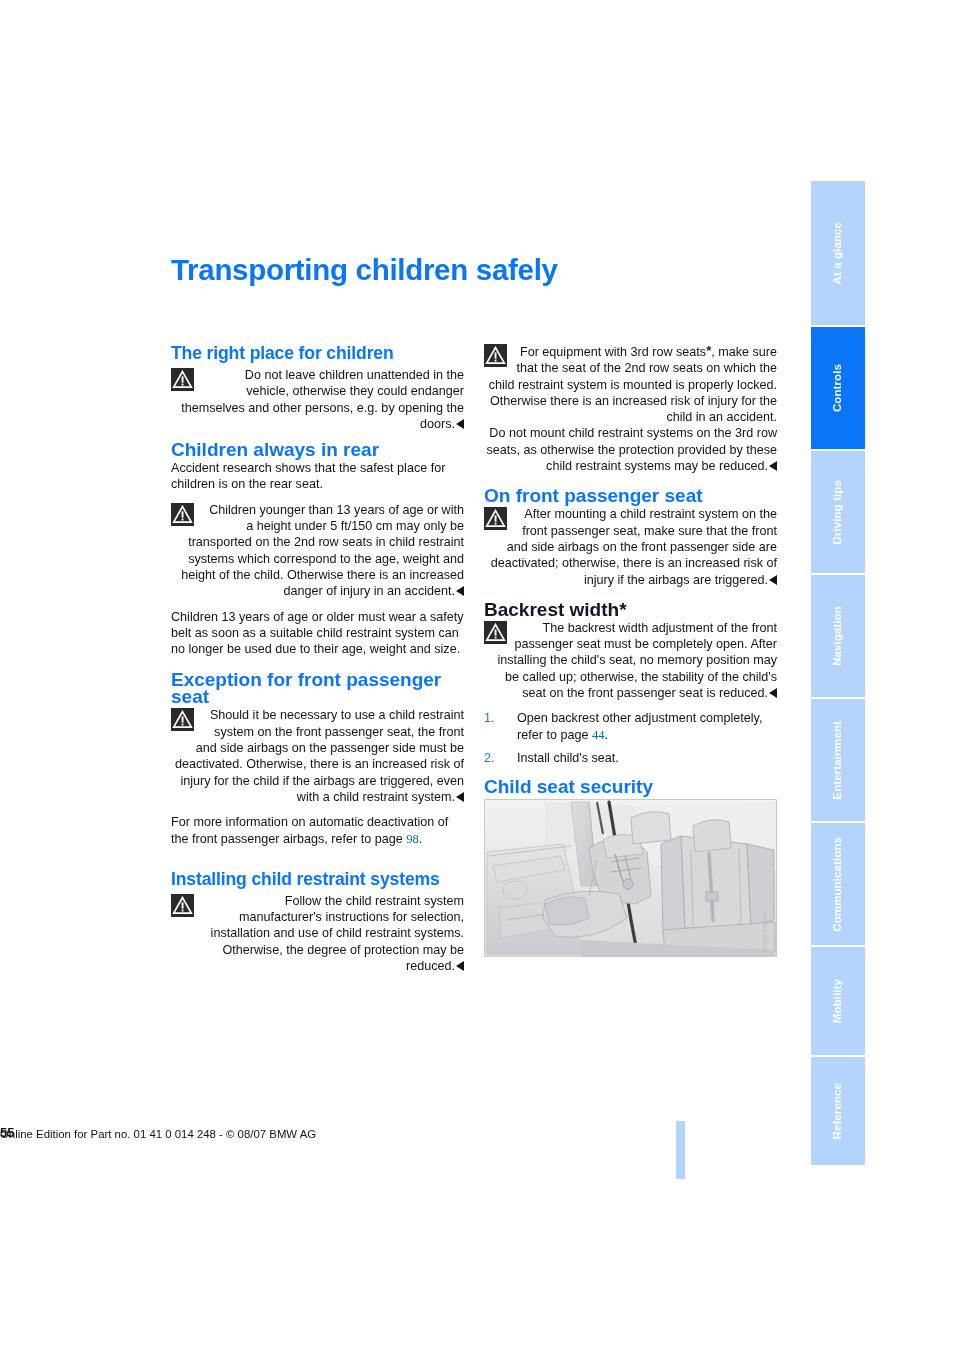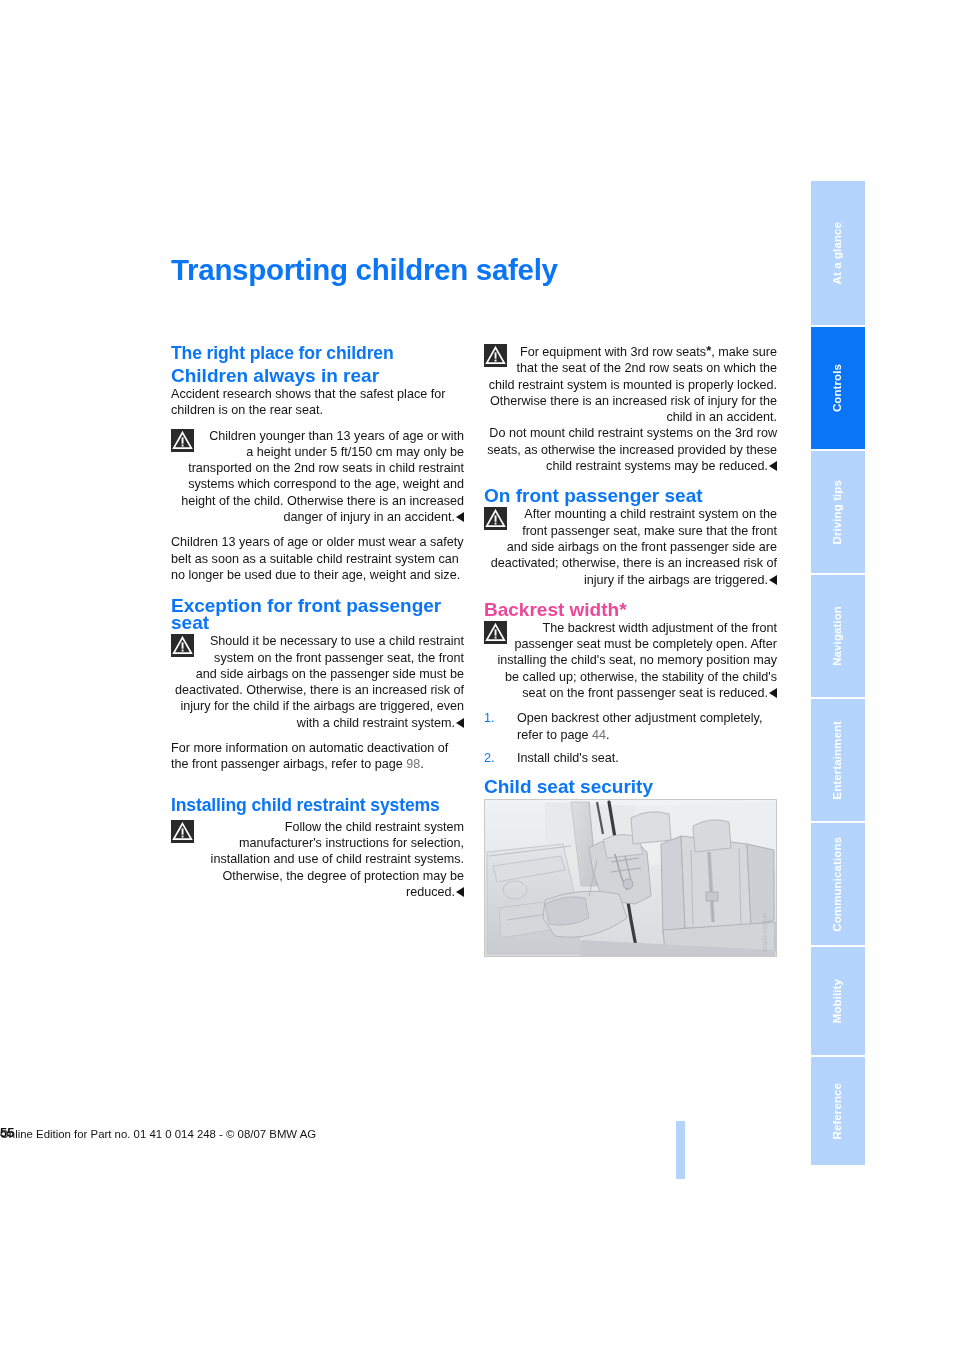--- a/index.html
+++ b/index.html
@@ -97,21 +97,21 @@
     line-height: 21px;
     letter-spacing: -0.15px;
   }
   h3.sub {
     font-size: 19px;
     font-weight: bold;
     color: #0a76f7;
     margin: 0 0 2px 0;
     line-height: 17px;
   }
-  h3.sub.light { color: #ec4899; }
+  h3.sub.light { color: #0f172a; }
 
   p {
     margin: 0 0 9px 0;
   }
 
   
   .warn { margin: 0 0 9px 0; position: relative; text-align: right; }
   .warn .tri {
     float: left;
     width: 23px;
@@ -125,21 +125,21 @@
 
   .endmark {
     display: inline-block;
     width: 0; height: 0;
     border-top: 5px solid transparent;
     border-bottom: 5px solid transparent;
     border-right: 8px solid #141414;
     vertical-align: -1px;
     margin-left: 1px;
   }
-  .xref { color: #737373; }
+  .xref { color: #0369a1; font-family: Liberation Serif, serif; }
   .star { font-weight: bold; font-size: 13px; vertical-align: 1px;}
 
   ol.steps {
     margin: 4px 0 10px 0;
     padding: 0;
     list-style: none;
   }
   ol.steps li {
     position: relative;
     padding-left: 33px;
@@ -237,20 +237,30 @@
   </div>
 
   <div class="content">
 
     <h1 class="page-title">Transporting children safely</h1>
 
     <div class="col col-left">
 
       <h2 class="sec">The right place for children</h2>
 
+      <div class="warn">
+        <span class="tri">
+          <svg width="23" height="23" viewBox="0 0 23 23" aria-hidden="true">
+            <polygon points="11.5,3.6 20.3,19.2 2.7,19.2" fill="none" stroke="#ffffff" stroke-width="1.7"></polygon>
+            <rect x="10.6" y="8.4" width="1.9" height="6.3" fill="#ffffff"></rect>
+            <rect x="10.6" y="15.6" width="1.9" height="1.9" fill="#ffffff"></rect>
+          </svg>
+        </span>
+        <span>Do not leave children unattended in the vehicle, otherwise they could endanger themselves and other persons, e.g. by opening the doors.</span><span class="endmark"></span>
+      </div>
 
       <h3 class="sub">Children always in rear</h3>
 
       <p>Accident research shows that the safest place for children is on the rear seat.</p>
 
       <div class="warn">
         <span class="tri">
           <svg width="23" height="23" viewBox="0 0 23 23" aria-hidden="true">
             <polygon points="11.5,3.6 20.3,19.2 2.7,19.2" fill="none" stroke="#ffffff" stroke-width="1.7"></polygon>
             <rect x="10.6" y="8.4" width="1.9" height="6.3" fill="#ffffff"></rect>
@@ -297,21 +307,21 @@
       <div class="warn">
         <span class="tri">
           <svg width="23" height="23" viewBox="0 0 23 23" aria-hidden="true">
             <polygon points="11.5,3.6 20.3,19.2 2.7,19.2" fill="none" stroke="#ffffff" stroke-width="1.7"></polygon>
             <rect x="10.6" y="8.4" width="1.9" height="6.3" fill="#ffffff"></rect>
             <rect x="10.6" y="15.6" width="1.9" height="1.9" fill="#ffffff"></rect>
           </svg>
         </span>
         <span>For equipment with 3rd row seats</span><span class="star">*</span><span>, make sure that the seat of the 2nd row seats on which the child restraint system is mounted is properly locked. Otherwise there is an increased risk of injury for the child in an accident.</span>
         <br>
-        <span>Do not mount child restraint systems on the 3rd row seats, as otherwise the increased provided by these child restraint systems may be reduced.</span><span class="endmark"></span>
+        <span>Do not mount child restraint systems on the 3rd row seats, as otherwise the protection provided by these child restraint systems may be reduced.</span><span class="endmark"></span>
       </div>
 
       <h3 class="sub" style="margin-top:13px;">On front passenger seat</h3>
 
       <div class="warn">
         <span class="tri">
           <svg width="23" height="23" viewBox="0 0 23 23" aria-hidden="true">
             <polygon points="11.5,3.6 20.3,19.2 2.7,19.2" fill="none" stroke="#ffffff" stroke-width="1.7"></polygon>
             <rect x="10.6" y="8.4" width="1.9" height="6.3" fill="#ffffff"></rect>
             <rect x="10.6" y="15.6" width="1.9" height="1.9" fill="#ffffff"></rect>

